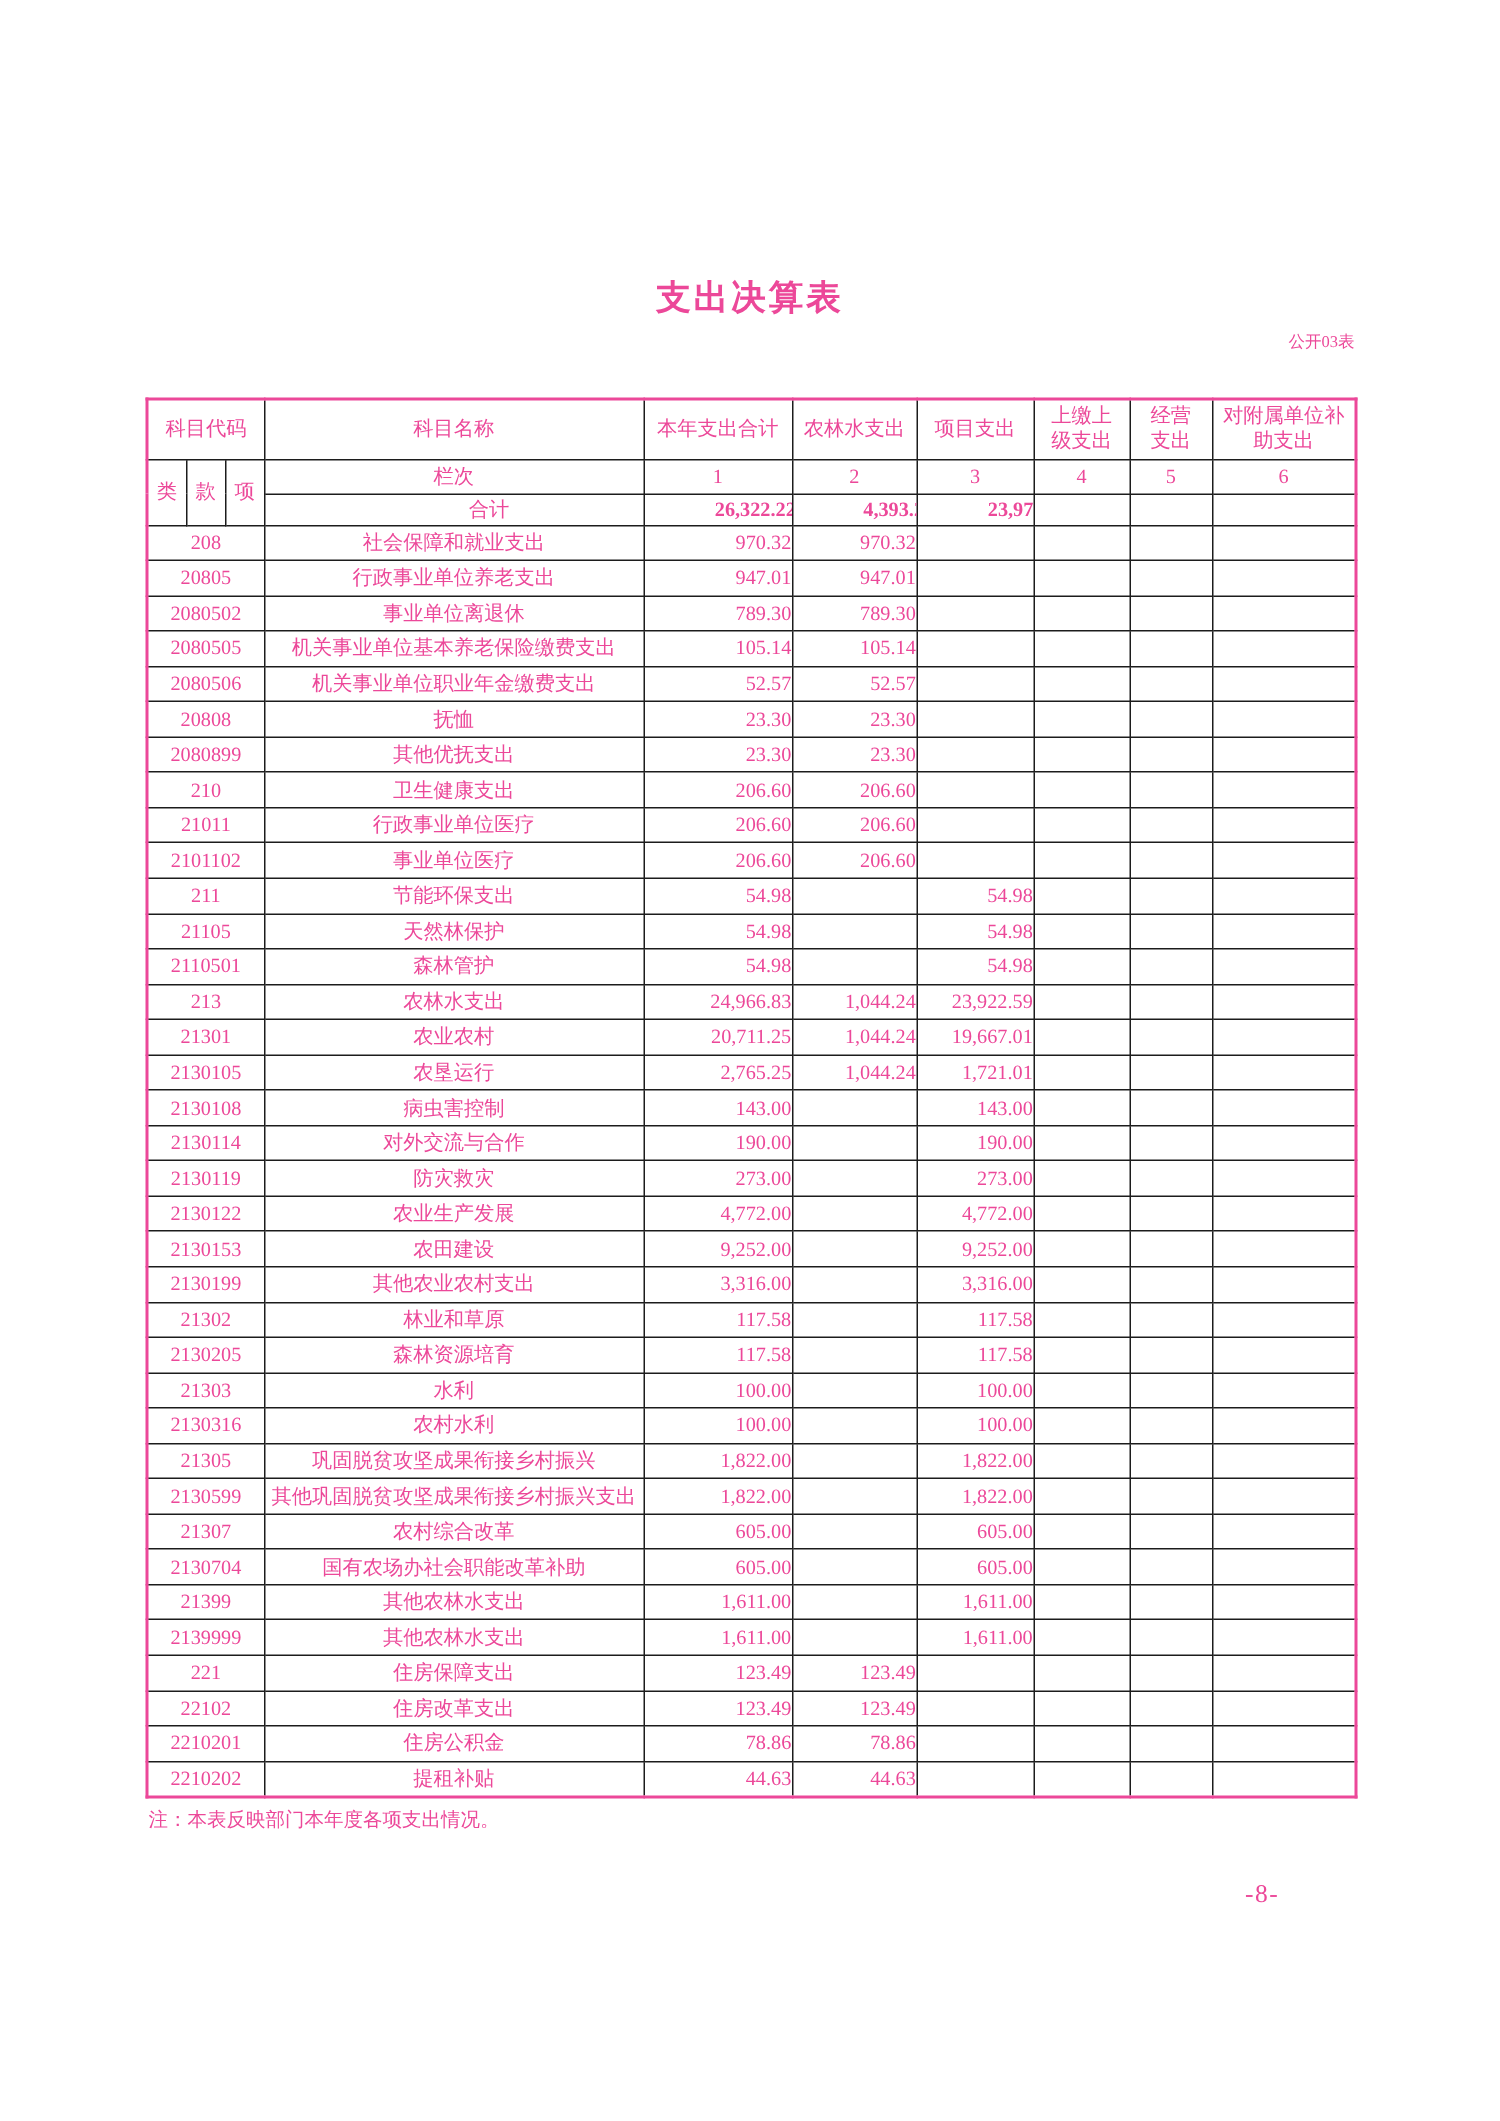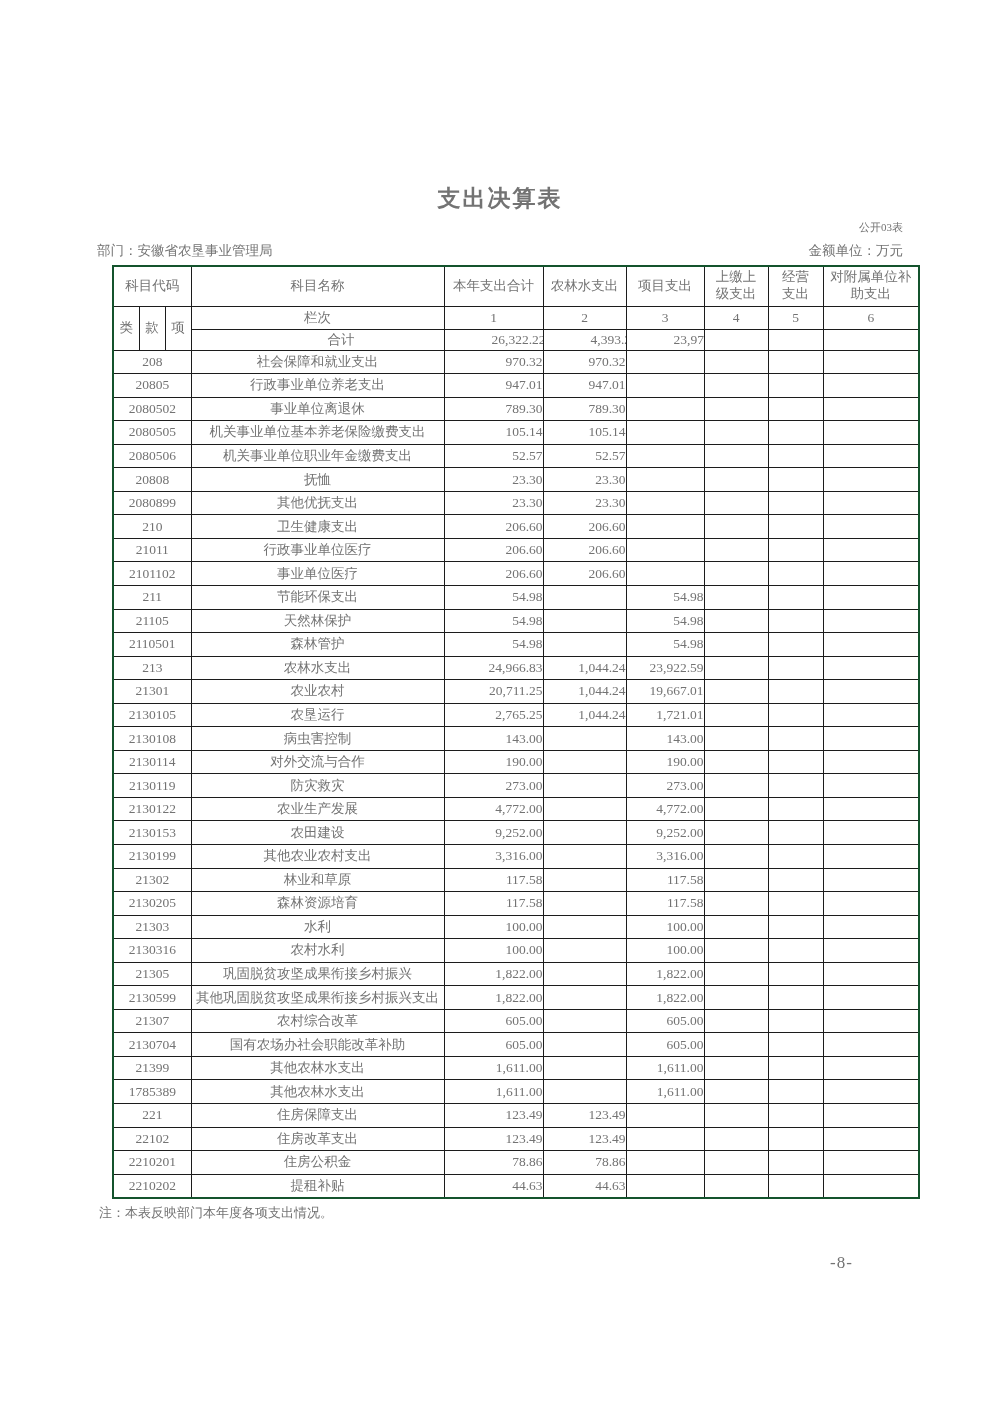--- a/index.html
+++ b/index.html
@@ -2,56 +2,56 @@
 <html><head>
 <meta charset="utf-8">
 <style>
   * { margin:0; padding:0; box-sizing:border-box; }
   html,body { background:#e8e8e8; }
   .page {
     position:relative;
     width:1000px; height:1414px;
     margin:0 auto;
     background:#ffffff;
-    color:#737373;
+    color:#ec4899;
     font-family:"Liberation Serif","DejaVu Serif",serif;
   }
   .doc-title {
     position:absolute; top:183px; left:0; width:100%;
     text-align:center;
     font-family:"DejaVu Sans","Liberation Sans",sans-serif;
     font-weight:bold; font-size:23px; letter-spacing:2px;
   }
   .form-code {
     position:absolute; top:220px; right:97px;
     font-size:11px;
   }
   .meta-row {
     position:absolute; top:242px; left:97px; width:806px;
     display:flex; justify-content:space-between;
     font-size:13.5px;
   }
   table.fin {
-    position:absolute; top:265px; left:112px;
+    position:absolute; top:265px; left:97px;
     width:808px;
     border-collapse:collapse; table-layout:fixed;
-    border:2px solid #14532d;
+    border:2px solid #ec4899;
   }
   table.fin th, table.fin td {
     border:1px solid #1c1c1c;
     font-weight:normal;
     font-size:13.5px;
     vertical-align:middle;
     overflow:hidden;
     padding:0;
   }
   tr.h1 th { height:40px; text-align:center; white-space:pre-line; line-height:1.25; }
   tr.h2 th { height:23px; text-align:center; }
   tr.h3 th, tr.h3 td { height:21px; text-align:center;padding-left:47px; }
-  tr.h3 td.num { font-weight:normal; }
+  tr.h3 td.num { font-weight:bold; }
   tbody.data td { height:23.55px; }
   td.code { text-align:center; padding-left:7px; }
   td.name { text-align:center; padding-left:7px; }
   td.num  { text-align:right; padding-right:10px; }
   .note {
     position:absolute; top:1204px; left:99px;
     font-size:13px;
   }
   .pageno {
     position:absolute; top:1253px; left:830px;
@@ -59,24 +59,20 @@
   }
 </style>
 </head>
 <body>
 
 <div class="page">
 
   <div class="doc-title">支出决算表</div>
   <div class="form-code">公开03表</div>
 
-  <div class="meta-row">
-    <span>部门：安徽省农垦事业管理局</span>
-    <span>金额单位：万元</span>
-  </div>
 
   <table class="fin">
     <colgroup>
       <col style="width:26px">
         <col style="width:26px">
         <col style="width:26px">
       <col style="width:253px">
       <col style="width:99px">
         <col style="width:83px">
         <col style="width:78px">
@@ -425,21 +421,21 @@
       <td class="code" colspan="3">21399</td>
       <td class="name">其他农林水支出</td>
       <td class="num">1,611.00</td>
       <td class="num"></td>
       <td class="num">1,611.00</td>
       <td class="num"></td>
       <td class="num"></td>
       <td class="num"></td>
     </tr>
         <tr>
-      <td class="code" colspan="3">1785389</td>
+      <td class="code" colspan="3">2139999</td>
       <td class="name">其他农林水支出</td>
       <td class="num">1,611.00</td>
       <td class="num"></td>
       <td class="num">1,611.00</td>
       <td class="num"></td>
       <td class="num"></td>
       <td class="num"></td>
     </tr>
         <tr>
       <td class="code" colspan="3">221</td>

